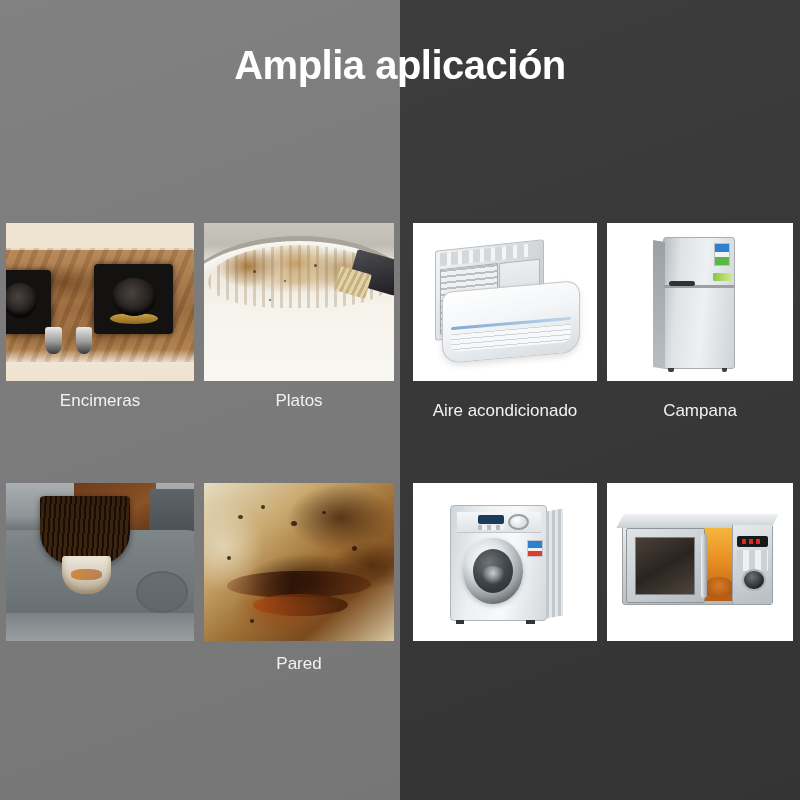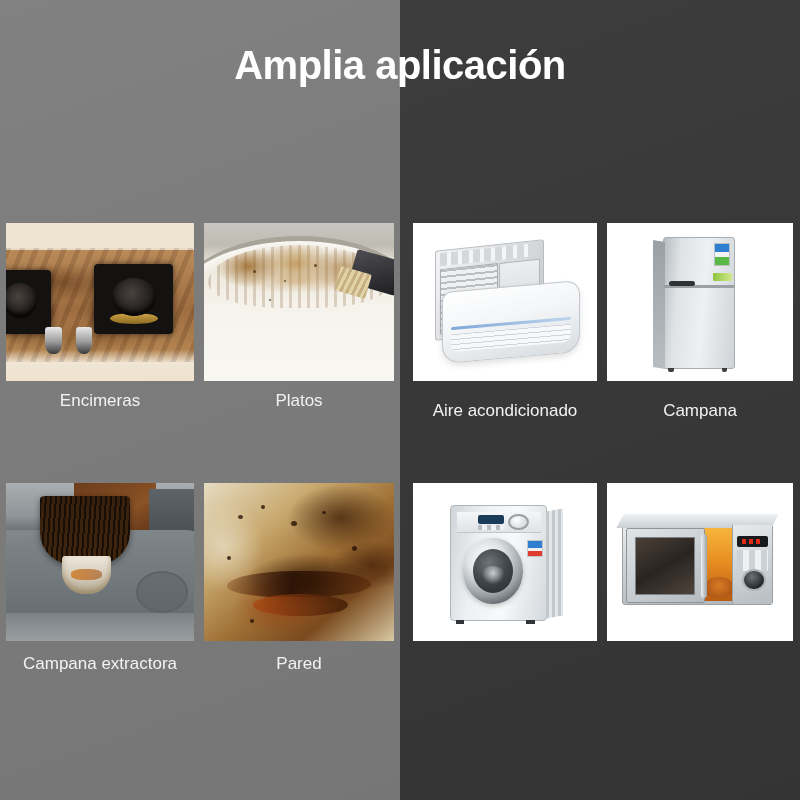--- a/index.html
+++ b/index.html
@@ -589,21 +589,20 @@
       <div class="right-box"></div>
       <div class="body"></div>
       <div class="lower"></div>
       <div class="vent"></div>
       <div class="grease-fall"></div>
       <div class="cup">
         <div class="cup-stain"></div>
       </div>
     </div>
   </div>
-  <div class="caption" style="left:0px; top:653px; width:200px;">Campana extractora</div>
 
   <div class="tile" style="left:204px; top:483px; width:190px; height:158px;">
     <div class="photo wall">
       <div class="streak"></div>
       <div class="streak2"></div>
       <div class="splatter" style="left:18%; top:20%; width:5px; height:4px;"></div>
       <div class="splatter" style="left:30%; top:14%; width:4px; height:4px;"></div>
       <div class="splatter" style="left:46%; top:24%; width:6px; height:5px;"></div>
       <div class="splatter" style="left:62%; top:18%; width:4px; height:3px;"></div>
       <div class="splatter" style="left:12%; top:46%; width:4px; height:4px;"></div>

